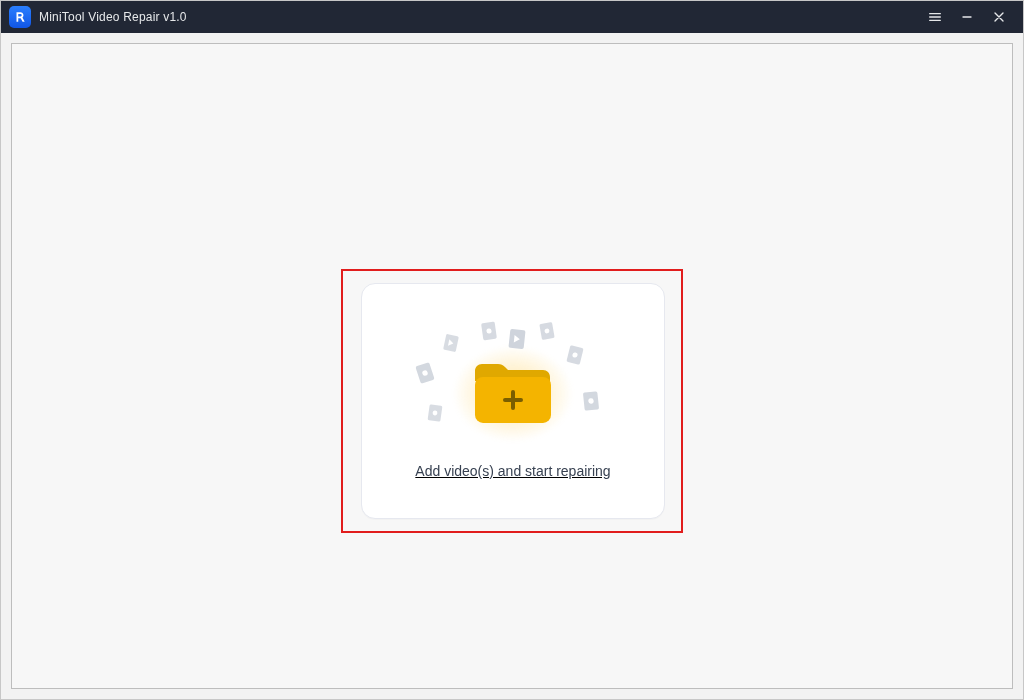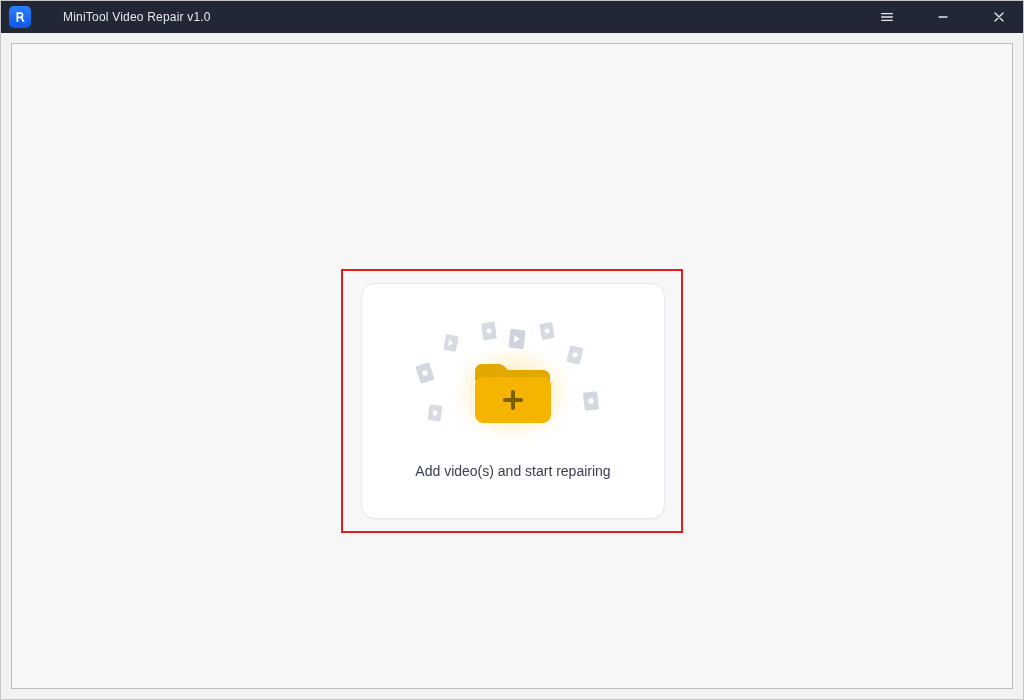--- a/index.html
+++ b/index.html
@@ -1,18 +1,18 @@
 <!DOCTYPE html>
 <html><head>
   <meta charset="utf-8">
   <style>
     * { margin: 0; padding: 0; box-sizing: border-box; }
     html, body { width: 1024px; height: 700px; overflow: hidden; font-family: -apple-system, BlinkMacSystemFont, "Segoe UI", Arial, sans-serif; }
     .app-window { width: 1024px; height: 700px; background: #e8e8e8; border: 1px solid #c7c7c7; display: flex; flex-direction: column; }
-    .titlebar { height: 32px; background: #212735; display: flex; align-items: center; padding: 0 8px; color: #e6e8ea; gap: 24px; }
+    .titlebar { height: 32px; background: #212735; display: flex; align-items: center; padding: 0 8px; color: #e6e8ea; }
     .titlebar .logo {
       width: 22px; height: 22px; border-radius: 5px;
       background: linear-gradient(180deg, #2a7fff, #1156e6);
       display: flex; align-items: center; justify-content: center;
       margin-right: 8px;
     }
     .titlebar .title { font-size: 12px; letter-spacing: .2px; }
     .titlebar .spacer { flex: 1; }
     .titlebar .ctrl {
       width: 32px; height: 32px; display: flex; align-items: center; justify-content: center;
@@ -28,20 +28,21 @@
       position: absolute; border: 2px solid #e11d1d; pointer-events: none;
       left: 340px; top: 236px; width: 342px; height: 264px;
     }
     
     .drop-card {
       position: absolute; left: 360px; top: 250px; width: 304px; height: 236px;
       background: #ffffff; border: 1px solid #e6e8ef; border-radius: 14px;
       display: flex; flex-direction: column; align-items: center; justify-content: center;
       box-shadow: 0 1px 0 rgba(0,0,0,.02);
       cursor: pointer;
+      text-decoration: underline;
     }
     .drop-card .art { position: relative; width: 200px; height: 130px; margin-bottom: 10px; }
     .drop-card .caption { color: #374151; font-size: 14px; }
     
     .folder-glow {
       position: absolute; left: 50%; top: 50%; transform: translate(-50%,-44%);
       width: 120px; height: 96px; border-radius: 24px;
       background: radial-gradient(closest-side, rgba(255,206,84,.55), rgba(255,206,84,0));
       filter: blur(2px);
     }

